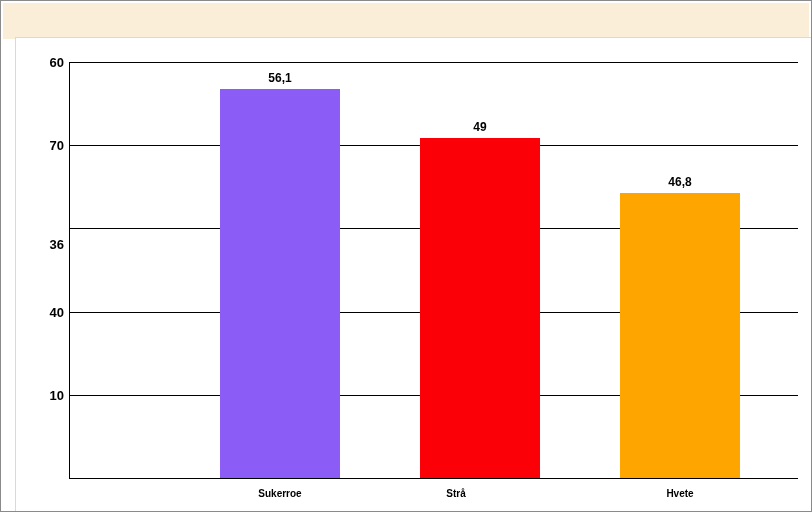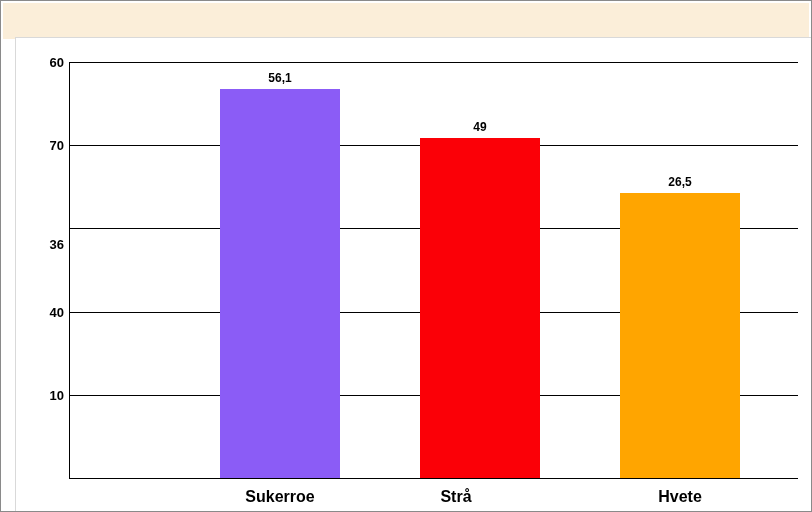--- a/index.html
+++ b/index.html
@@ -75,21 +75,21 @@
     padding-bottom: 4px;
     font-size: 12px;
     font-weight: bold;
     color: #000;
     white-space: nowrap;
   }
   .xcat {
     position: absolute;
     top: 100%;
     padding-top: 10px;
-    font-size: 16px;
+    font-size: 10px;
     font-weight: bold;
     text-align: center;
     color: #000;
     transform: translateX(-50%);
     white-space: nowrap;
   }
 </style>
 </head>
 <body>
 
@@ -112,19 +112,19 @@
         <div class="ytick" style="top: 0px;">60</div>
         <div class="bar" style="left: 150px; height: 388.96px; background: #8b5cf6;">
           <div class="bar-label">56,1</div>
         </div>
         <div class="xcat" style="left: 210px;">Sukerroe</div>
         <div class="bar" style="left: 350px; height: 339.733px; background: rgb(251, 0, 7);">
           <div class="bar-label">49</div>
         </div>
         <div class="xcat" style="left: 386px;">Strå</div>
         <div class="bar" style="left: 550px; height: 284.96px; background: rgb(255, 165, 0);">
-          <div class="bar-label">26,5</div>
+          <div class="bar-label">46,8</div>
         </div>
         <div class="xcat" style="left: 610px;">Hvete</div>
       </div>
 
   </div>
 </div>
 
 </body></html>

